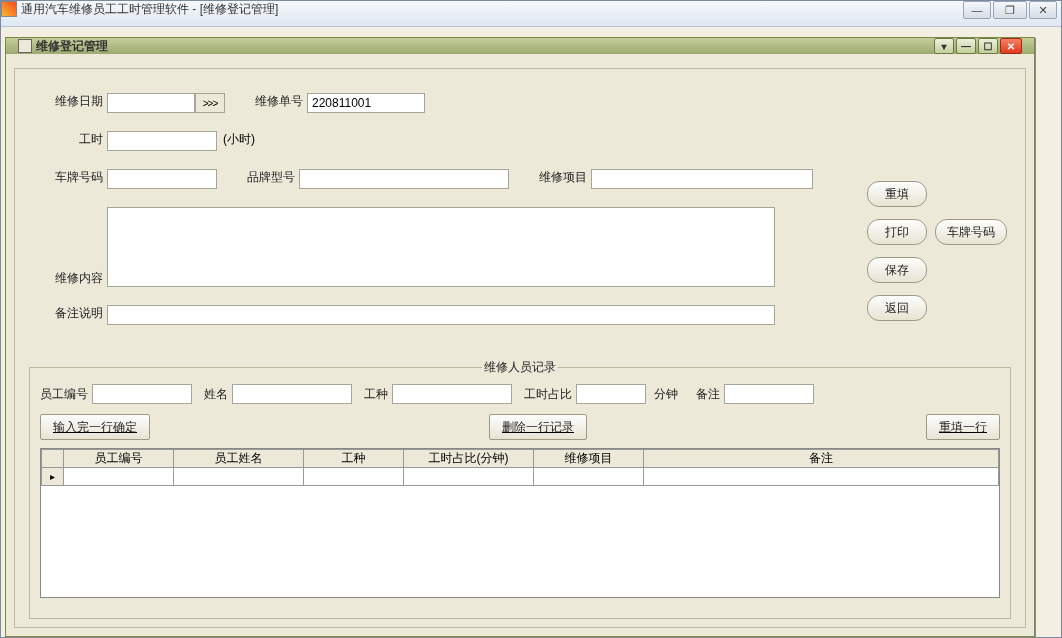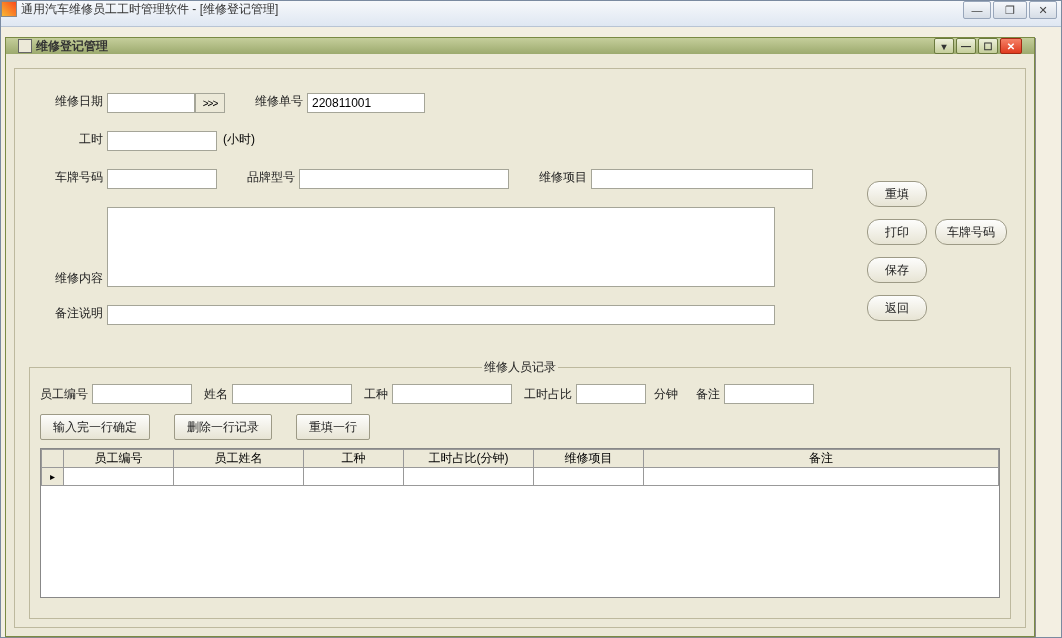--- a/index.html
+++ b/index.html
@@ -137,21 +137,21 @@
     left:12px; right:12px;
     top:290px;
     bottom:8px;
     padding:8px 10px 6px 10px;
   }
   fieldset.group > legend { font-size:12px; color:#222; padding:0 2px;text-align:center; }
 
   .inner-row { display:flex; align-items:center; gap:4px; margin-bottom:10px; }
   .inner-row .lbl2 { color:#222; }
 
-  .mid-btns { display:flex; justify-content:flex-start; gap:24px; margin-bottom:8px; }
+  .mid-btns { display:flex; justify-content:space-between; gap:24px; margin-bottom:8px;text-decoration:underline; }
   .mid-btns .btn { padding:0 12px; }
 
   
   .grid-wrap {
     border:1px solid #888;
     height:calc(100% - 78px);
     background:#fff;
     overflow:hidden;
     position:relative;
   }

